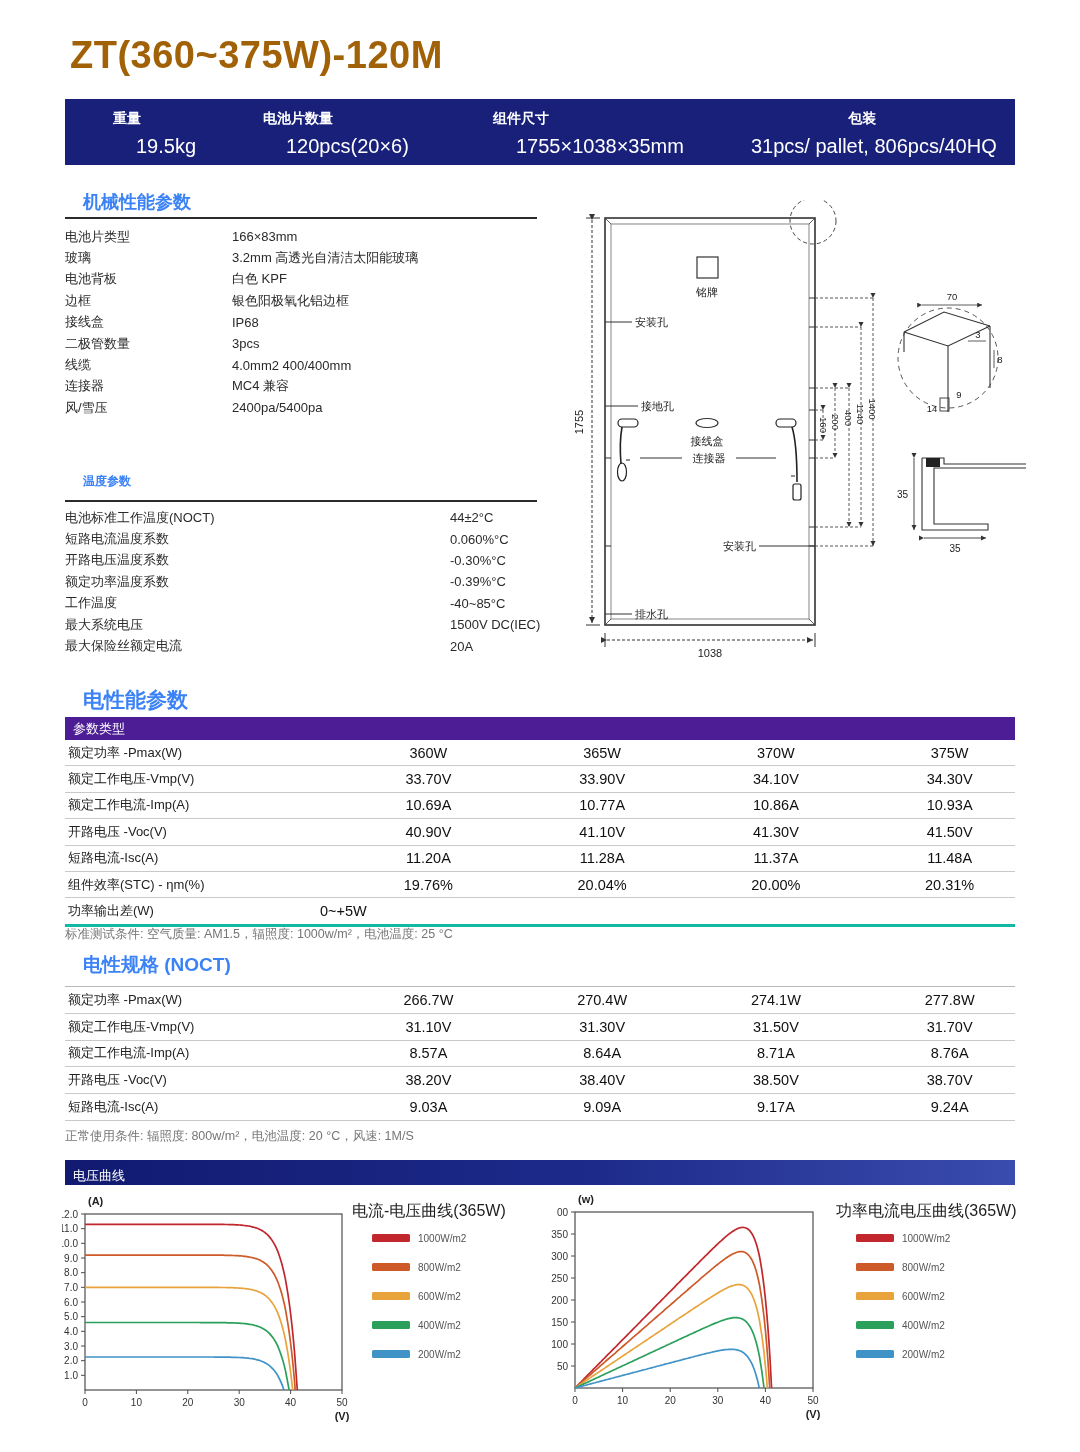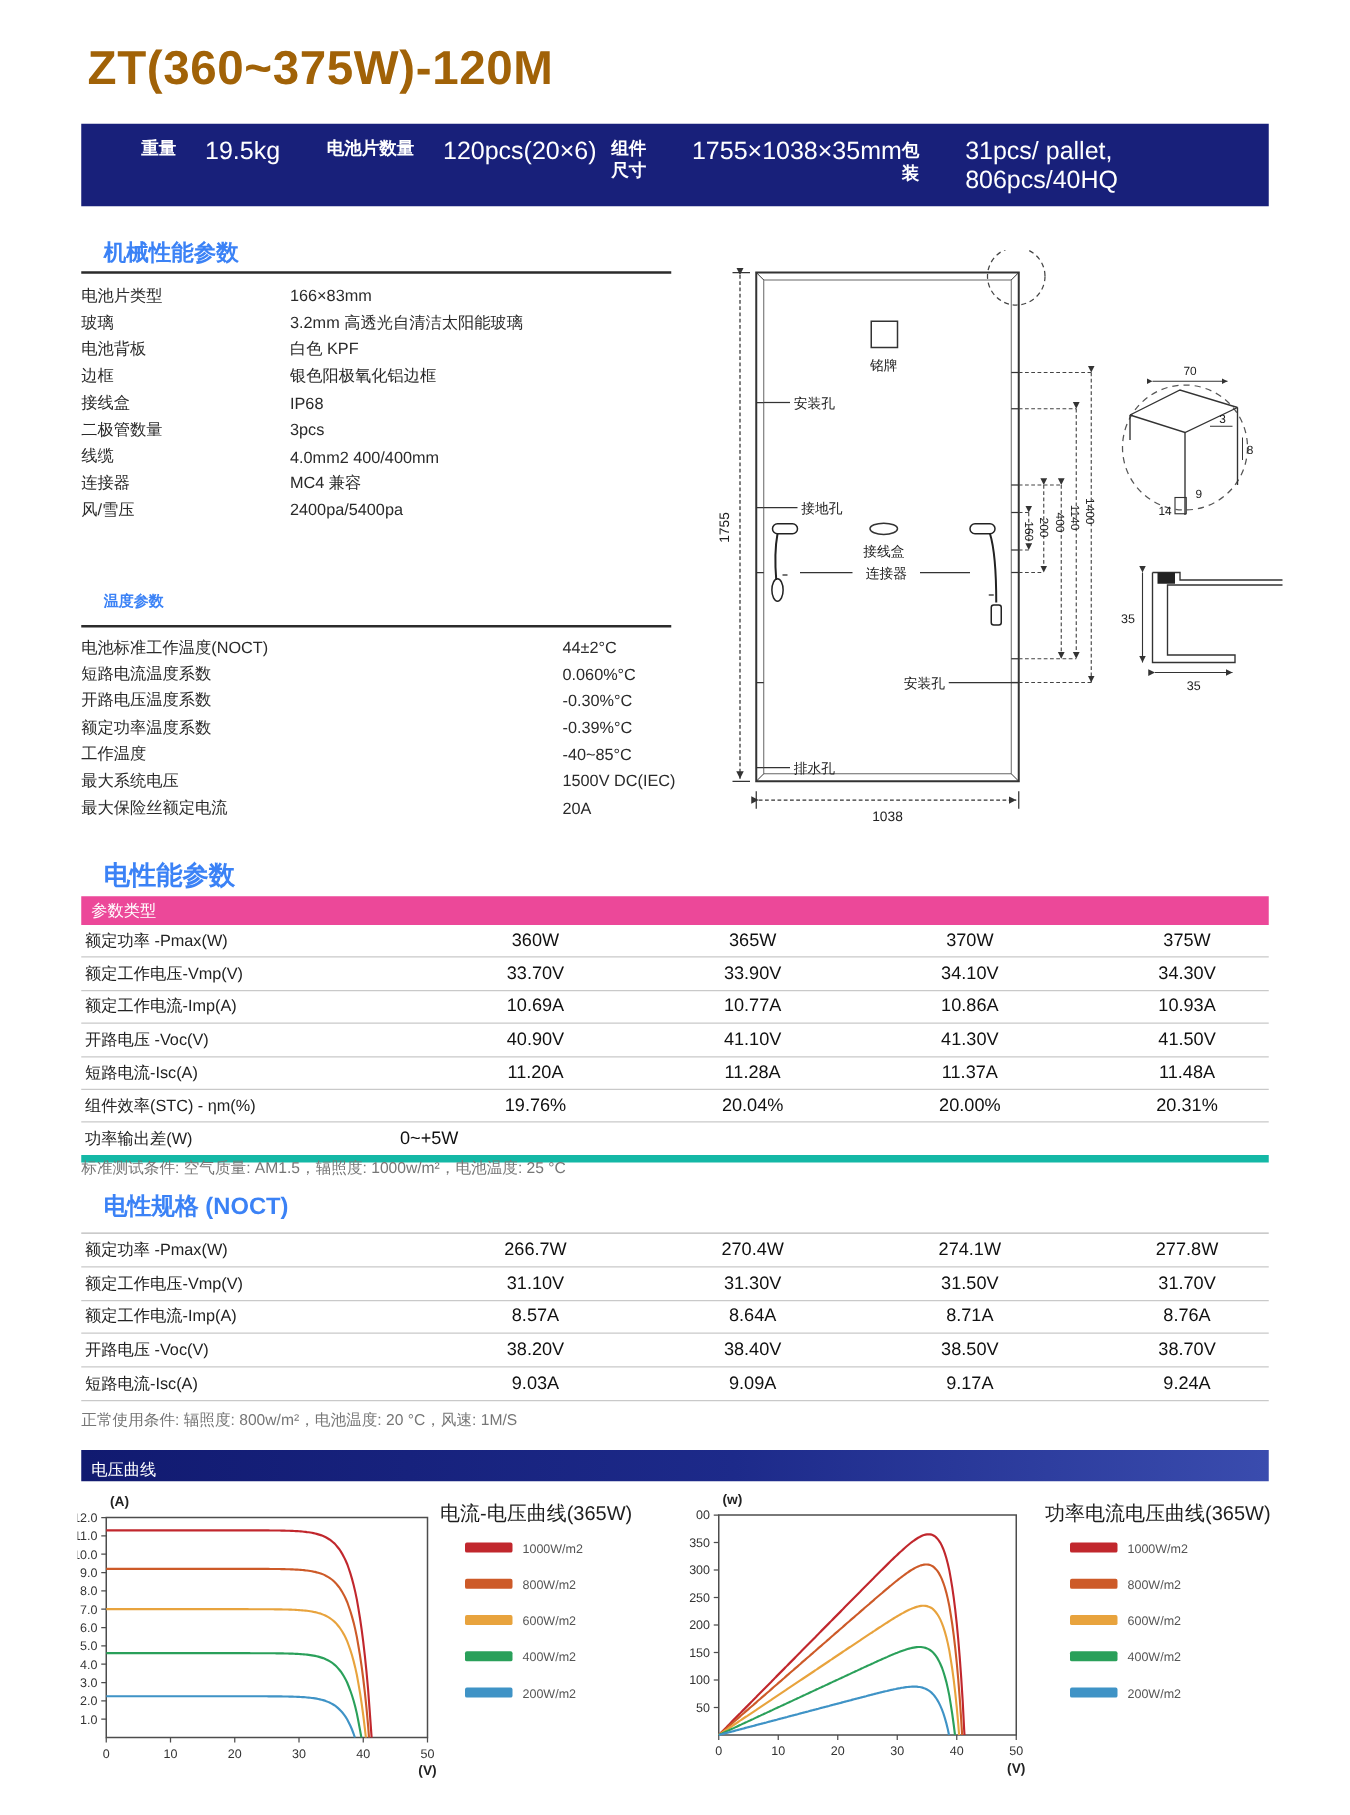--- a/index.html
+++ b/index.html
@@ -1,36 +1,36 @@
 <!DOCTYPE html>
 <html><head>
 <meta charset="utf-8">
 <style>
   html,body{margin:0;padding:0;background:#fff;}
   .page{position:relative;width:1080px;height:1452px;background:#fff;overflow:hidden;
         font-family:"Liberation Sans","DejaVu Sans",sans-serif;color:#1c1c1c;}
   .page-title{position:absolute;left:70px;top:34px;font-size:38px;font-weight:700;color:#a16207;margin:0;letter-spacing:0.5px;}
   .hdrbar{position:absolute;left:65px;top:99px;width:950px;height:66px;background:#18207a;color:#fff;
           display:flex;align-items:flex-start;box-sizing:border-box;padding:11px 0 0 48px;}
-  .hdr-col{display:flex;flex-direction:row;}
+  .hdr-col{display:flex;flex-direction:column;}
   .hdr-label{font-size:14px;font-weight:700;margin-bottom:7px;}
   .hdr-value{font-size:20px;font-weight:400;margin-left:23px;}
   .sec-title{position:absolute;left:83px;margin:0;font-weight:700;color:#3b82f6;}
   .rule{position:absolute;left:65px;width:472px;height:2px;background:#2b2b2b;}
   .kvrows{position:absolute;left:65px;width:500px;}
   .kvrow{display:flex;height:21.4px;align-items:center;font-size:13px;color:#2a2a2a;}
   .kvrow .k{width:167px;flex:none;}
   .temp .kvrow .k{width:385px;}
-  .bluebar{position:absolute;left:65px;width:950px;background:#ec4899;color:#fff;font-size:13px;
+  .bluebar{position:absolute;left:65px;width:950px;background:#4c1d95;color:#fff;font-size:13px;
            box-sizing:border-box;padding-left:8px;display:flex;align-items:center;}
   .etable{position:absolute;left:65px;width:950px;}
   .trow{display:grid;grid-template-columns:255px repeat(4,1fr);align-items:center;border-bottom:1px solid #c9c9c9;gap:43px;}
   .trow .tlabel{font-size:13px;color:#222;padding-left:3px;}
   .trow .tcell{font-size:14.5px;color:#101010;text-align:center;}
-  .trow-span{display:grid;grid-template-columns:255px 1fr;align-items:center;border-bottom:6px solid #14b8a6;}
+  .trow-span{display:grid;grid-template-columns:255px 1fr;align-items:center;border-bottom:3px solid #14b8a6;}
   .trow-span .tlabel{font-size:13px;color:#222;padding-left:3px;}
   .trow-span .tcell{font-size:14.5px;color:#101010;text-align:left;}
   .stc .trow,.stc .trow-span{height:25.4px;}
   .noct .trow{height:25.8px;}
   .note{position:absolute;left:65px;font-size:12.5px;color:#767676;}
   .curvebar{position:absolute;left:65px;top:1160px;width:950px;height:25px;color:#fff;font-size:13px;
             display:flex;align-items:flex-end;box-sizing:border-box;padding-left:8px;
             background:linear-gradient(90deg,#111a70 0%,#1d2a8a 55%,#3a4cae 100%);}
   .thin-rule{position:absolute;left:65px;width:950px;height:1px;background:#b9b9b9;}
   svg text{font-family:"Liberation Sans","DejaVu Sans",sans-serif;}

